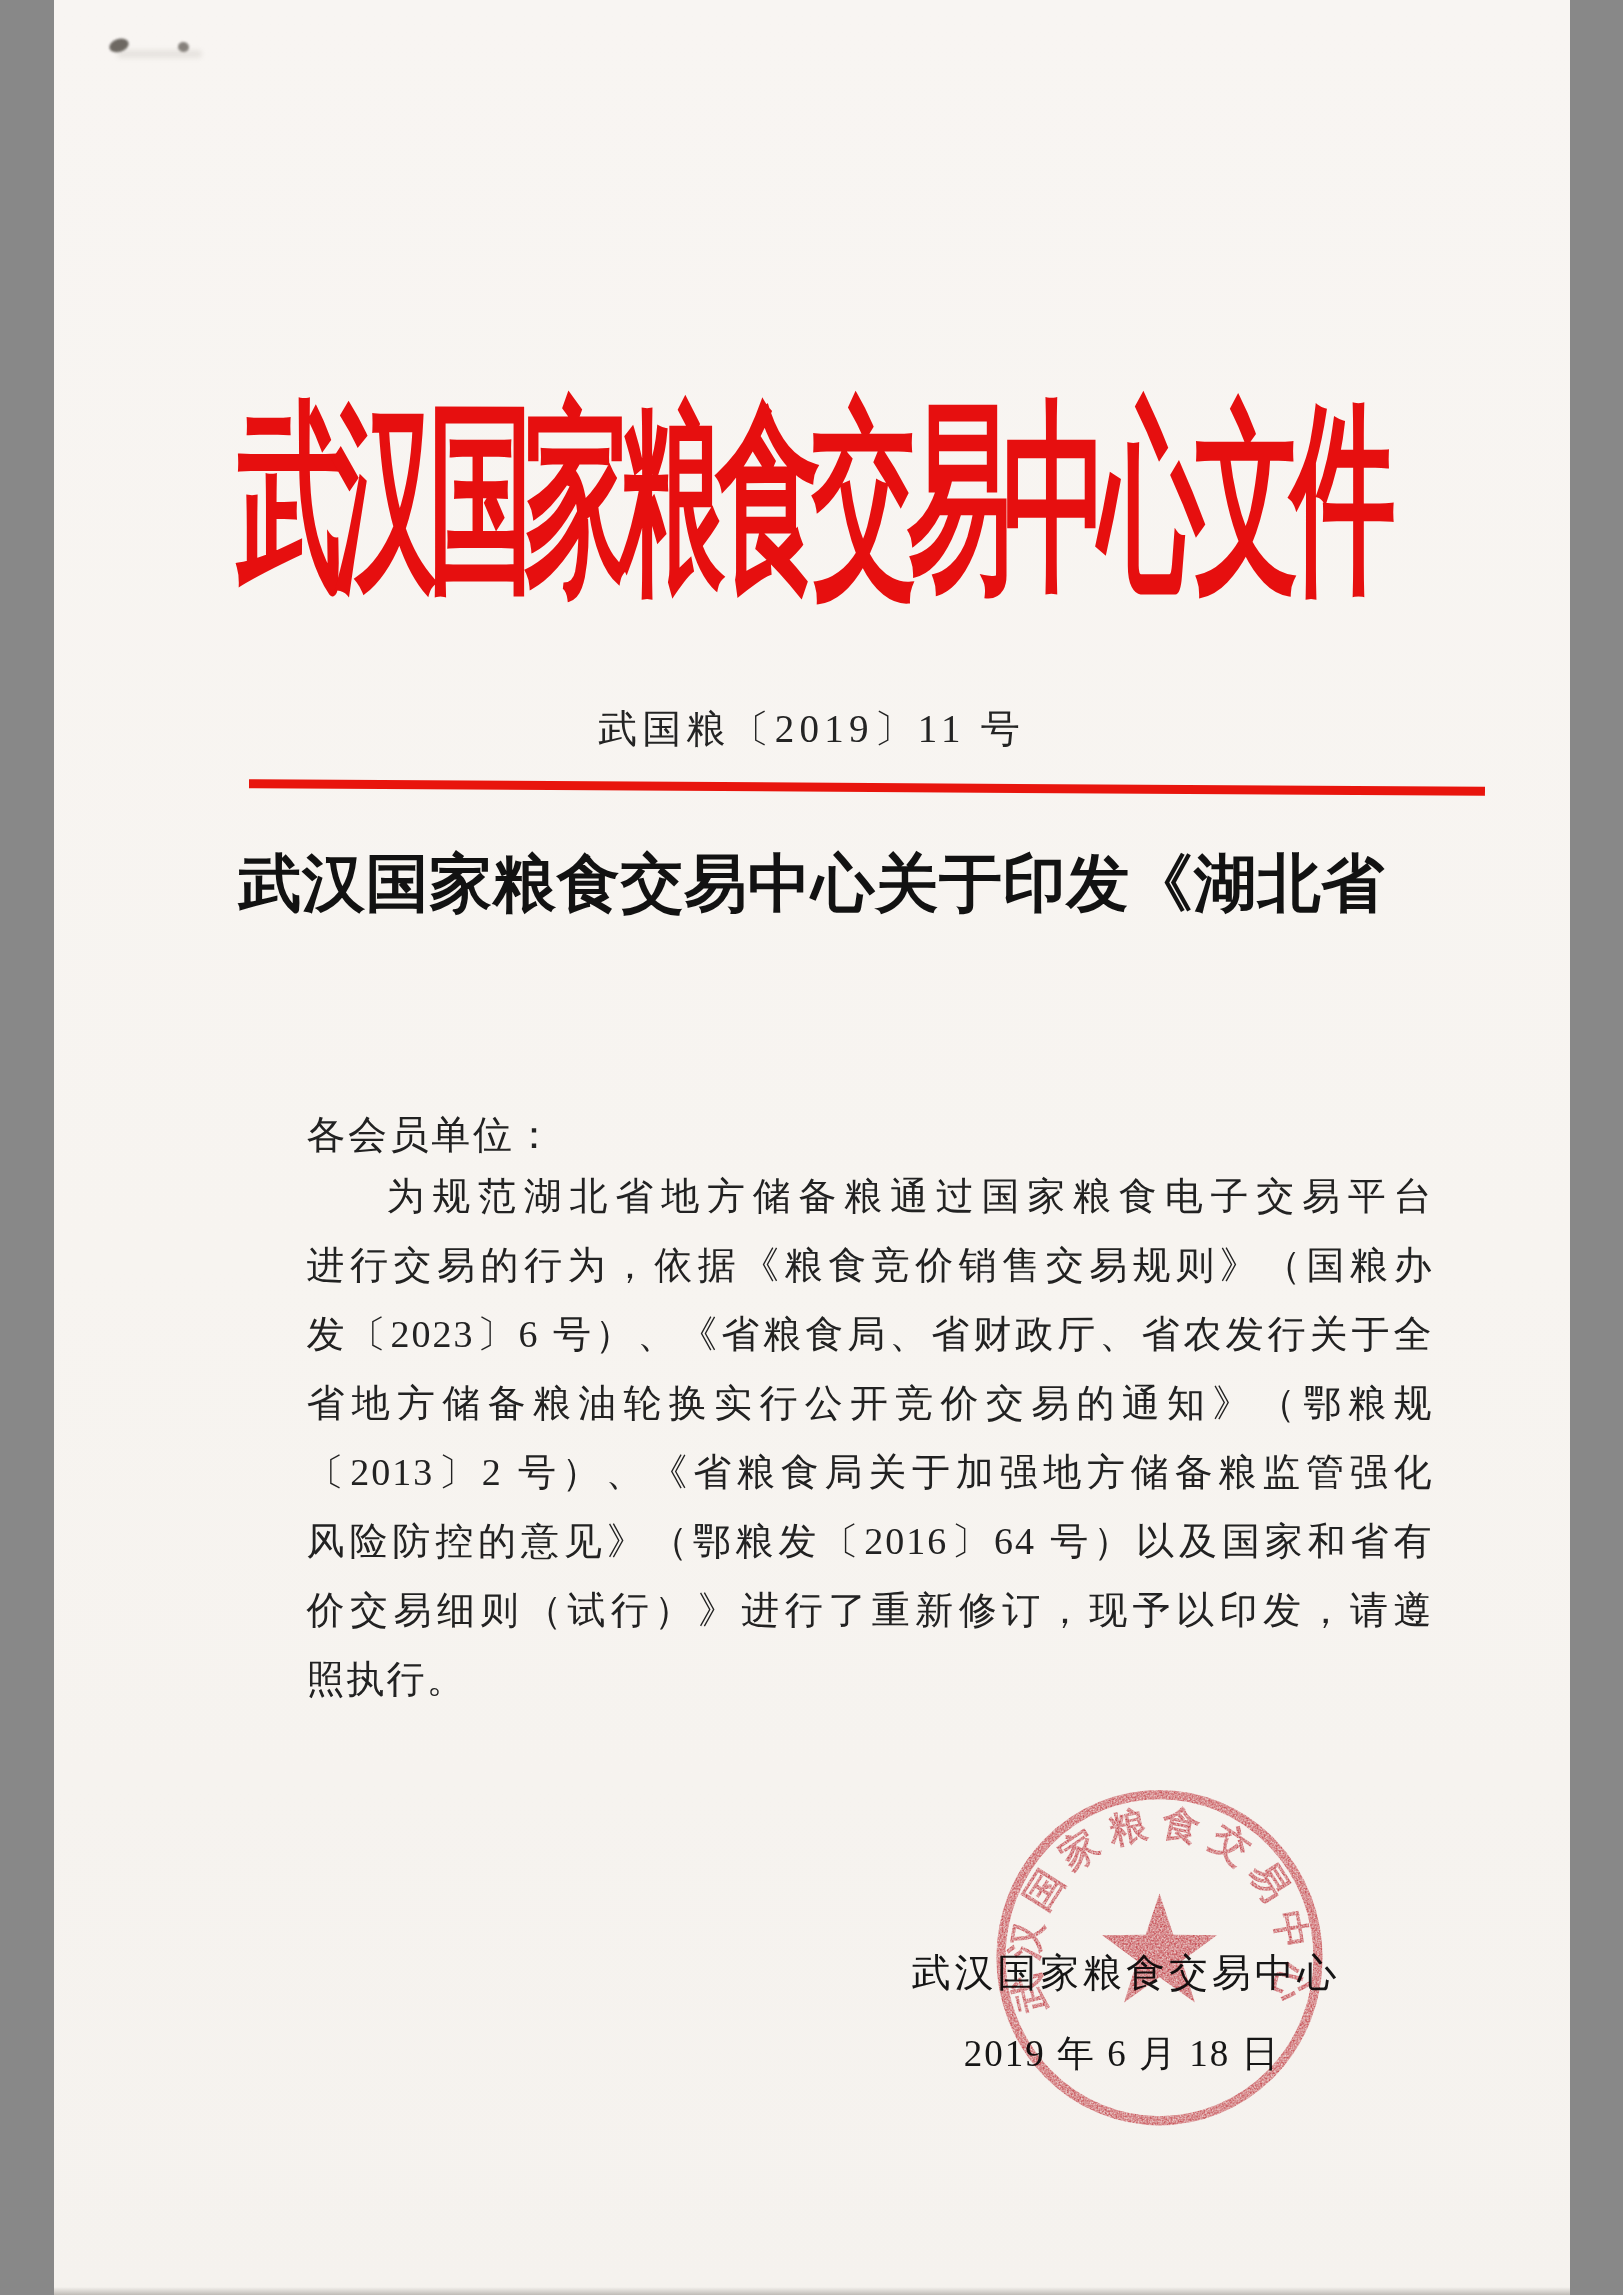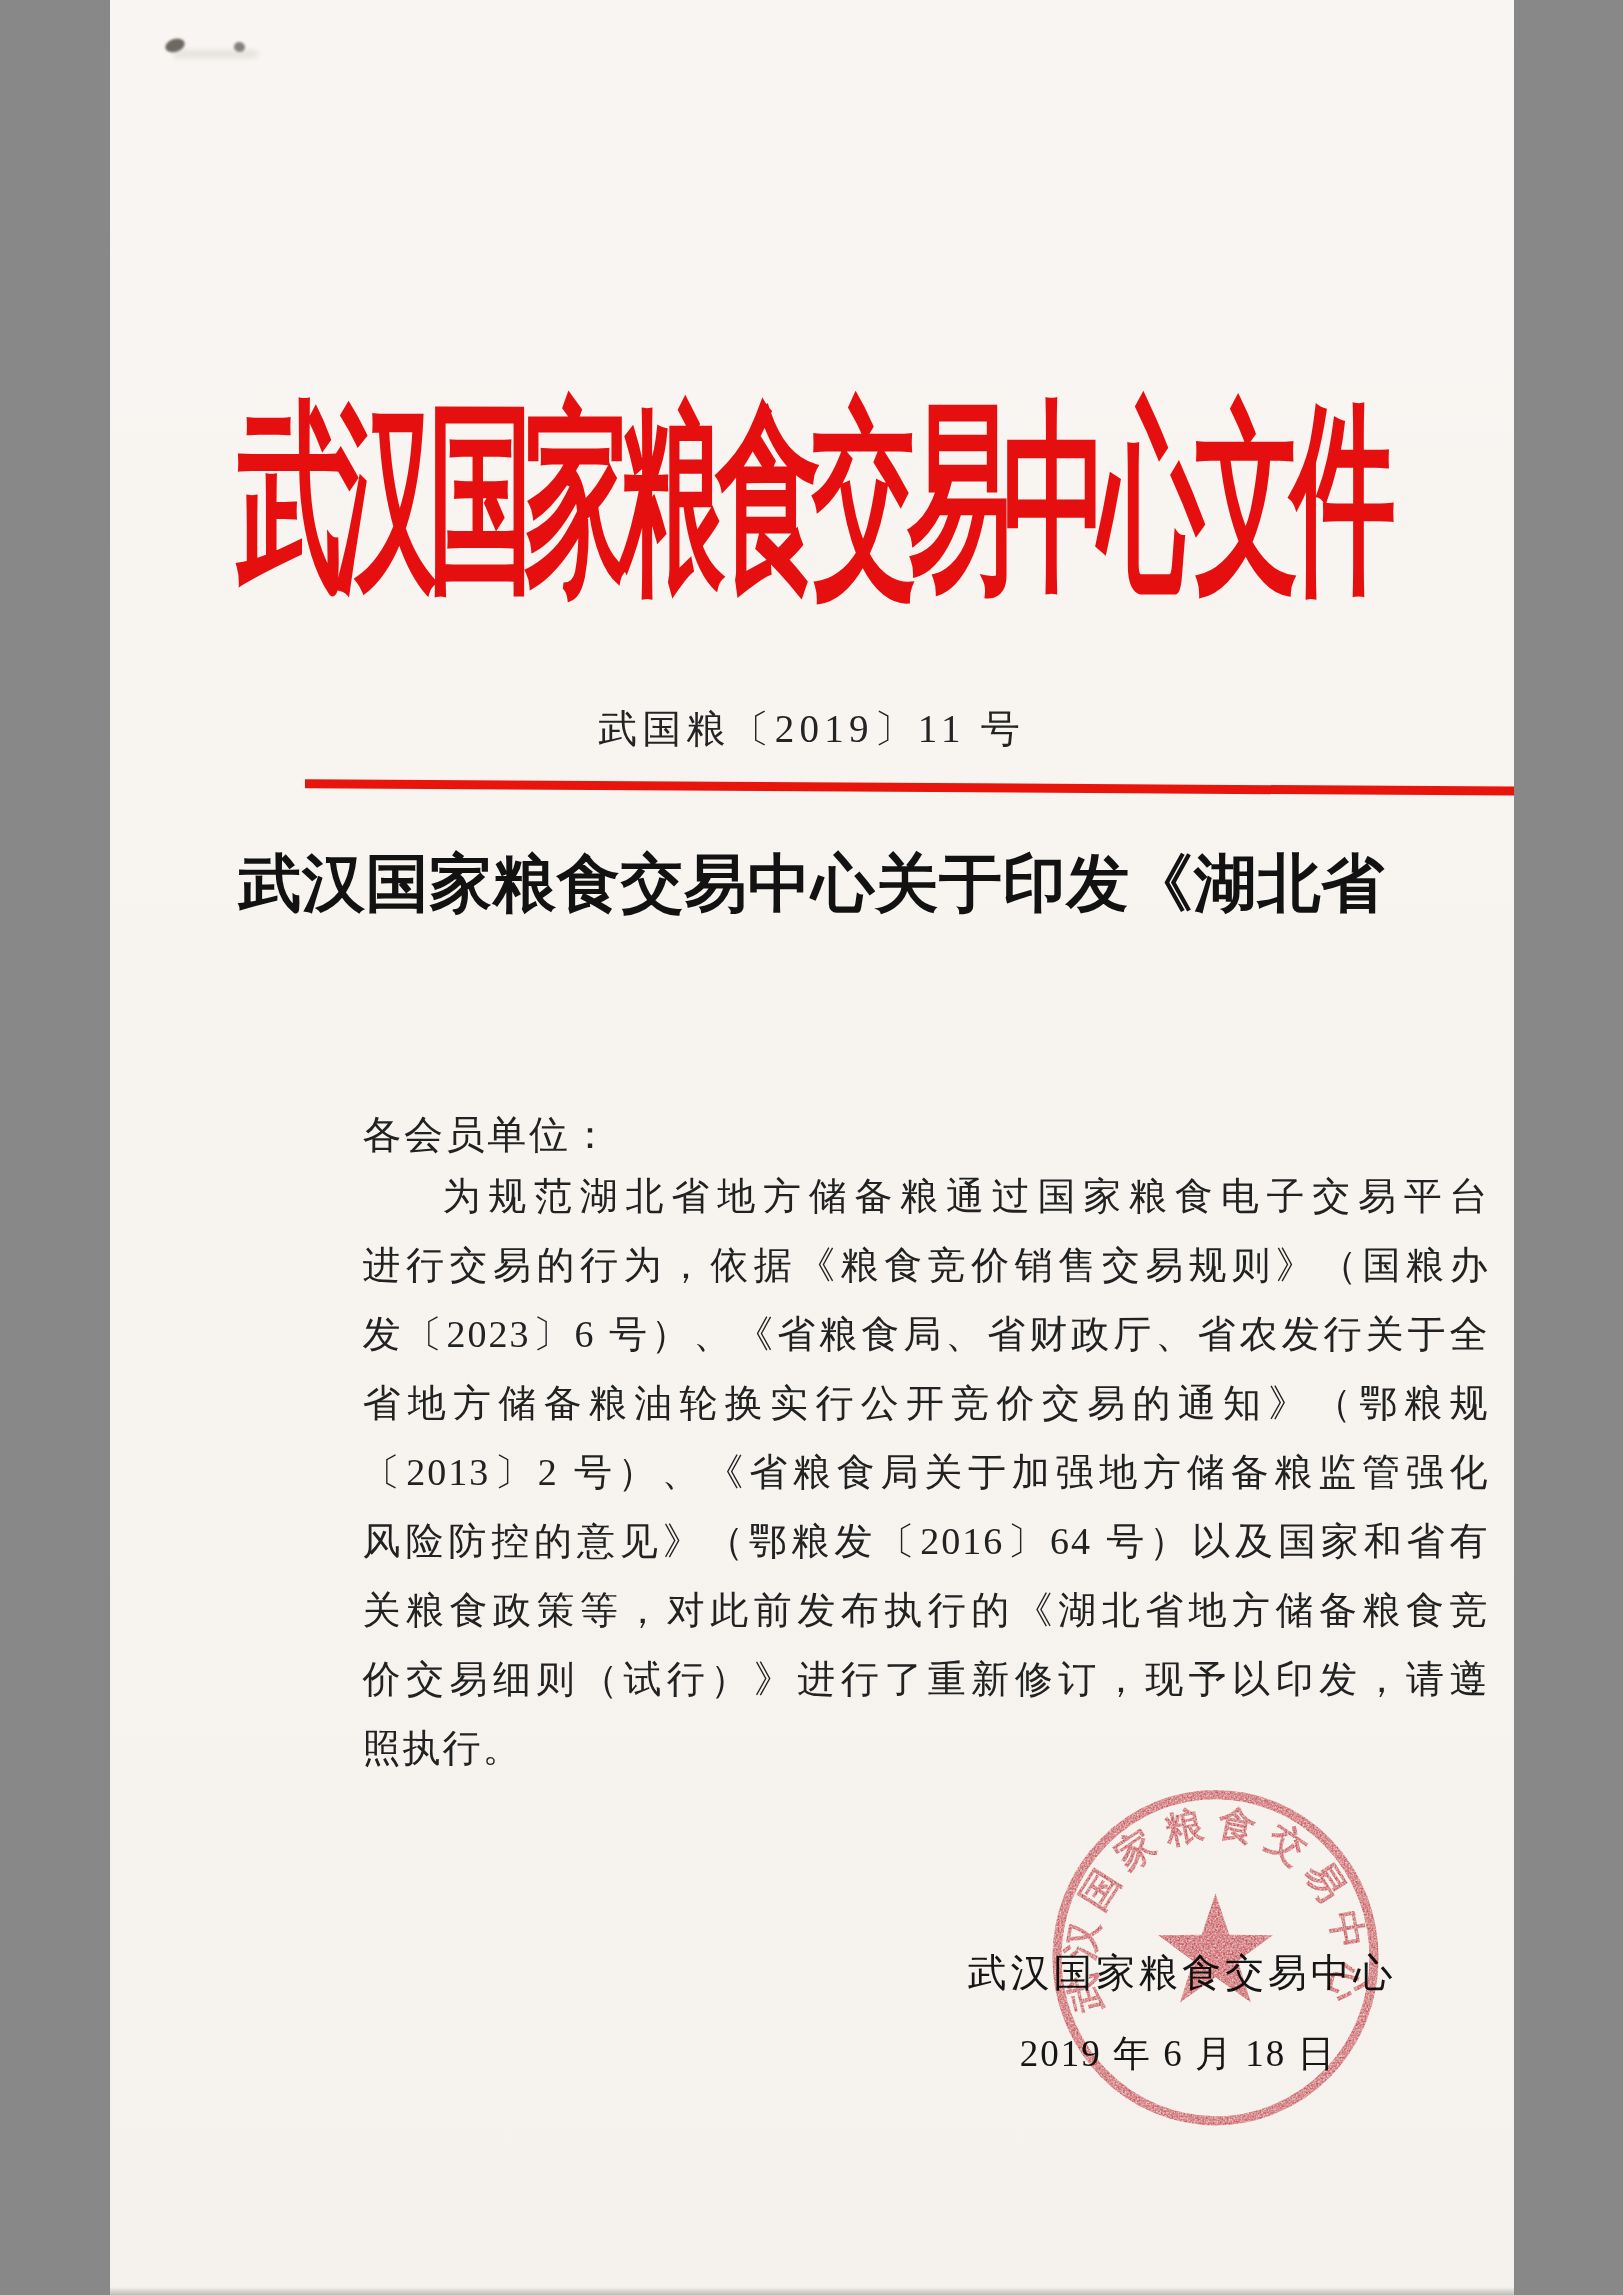--- a/index.html
+++ b/index.html
@@ -1,18 +1,18 @@
 <!DOCTYPE html>
 <html style="font-size:10.5px"><head>
 <meta charset="utf-8">
 <style>
   html,body{margin:0;padding:0;background:#888;}
   .page{
     position:relative;
-    width:1404px;height:2295px;
+    width:1516px;height:2295px;
     margin:0 auto;
     background:linear-gradient(180deg,#f8f5f2 0%,#f7f4f0 55%,#f5f2ee 100%);
     overflow:hidden;
     font-family:"Liberation Serif","DejaVu Serif",serif;
     color:#202020;
   }
   
   .smudge{position:absolute;background:#55504a;border-radius:50%;filter:blur(1.3px);opacity:.85;}
   .smudge.a1{left:55px;top:39px;width:19.6px;height:13px;transform:rotate(-18deg);}
   .smudge.a2{left:124px;top:42px;width:10.5px;height:9.8px;transform:rotate(12deg);opacity:.7;}
@@ -90,21 +90,20 @@
 
   <div class="salutation">各会员单位：</div>
 
   <div class="para">
     <div class="line indent">为规范湖北省地方储备粮通过国家粮食电子交易平台</div>
     <div class="line">进行交易的行为，依据《粮食竞价销售交易规则》（国粮办</div>
     <div class="line">发〔2023〕6 号）、《省粮食局、省财政厅、省农发行关于全</div>
     <div class="line">省地方储备粮油轮换实行公开竞价交易的通知》（鄂粮规</div>
     <div class="line">〔2013〕2 号）、《省粮食局关于加强地方储备粮监管强化</div>
     <div class="line">风险防控的意见》（鄂粮发〔2016〕64 号）以及国家和省有</div>
-    <div class="line">关粮食政策等，对此前发布执行的《湖北省地方储备粮食竞</div>
     <div class="line">价交易细则（试行）》进行了重新修订，现予以印发，请遵</div>
     <div class="line no-just">照执行。</div>
   </div>
 
   <div class="signature">武汉国家粮食交易中心</div>
   <div class="sign-date">2019 年 6 月 18 日</div>
 
   <div class="seal">
     <svg width="329" height="338" viewBox="0 0 502 516" xmlns="http://www.w3.org/2000/svg">
       <defs>

